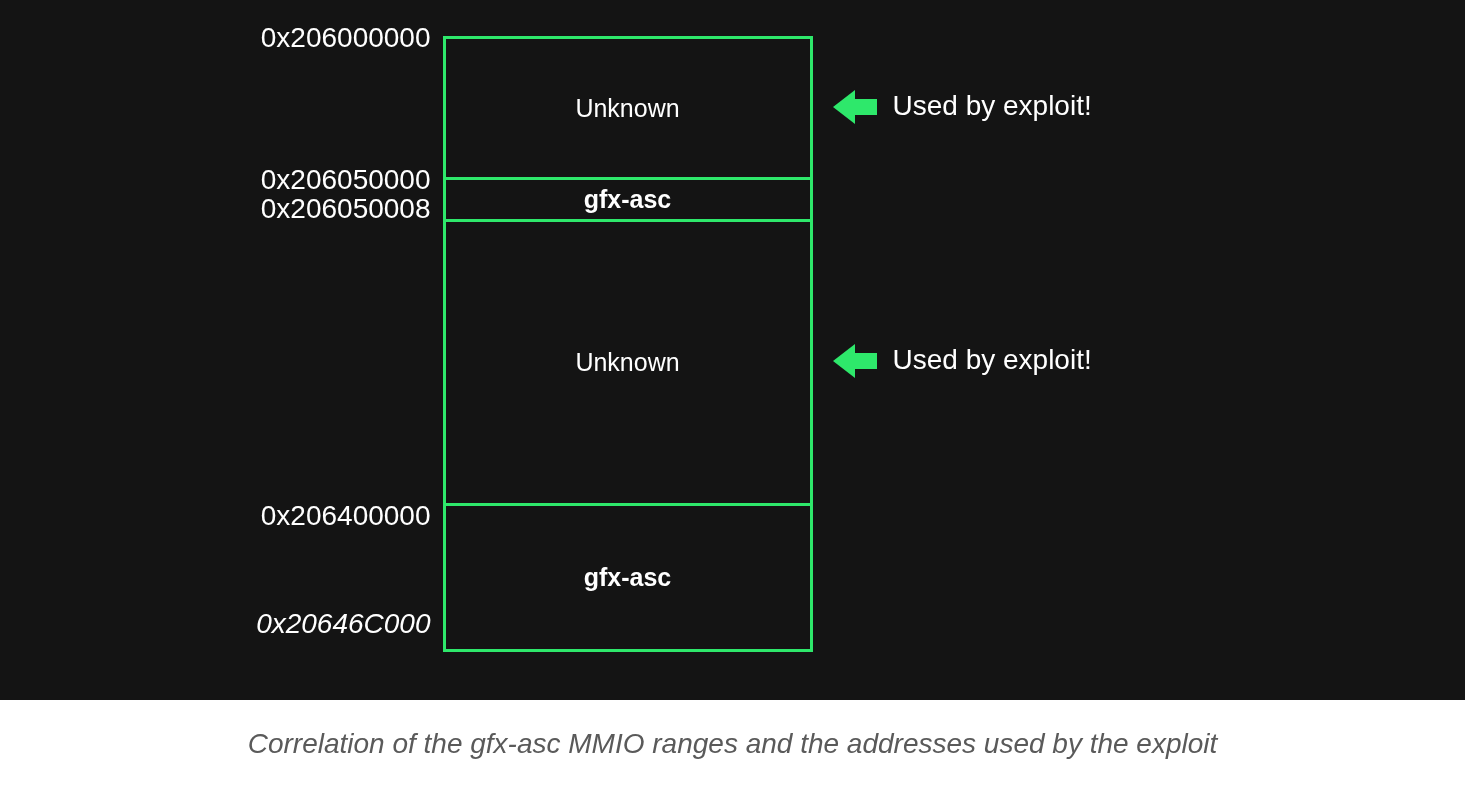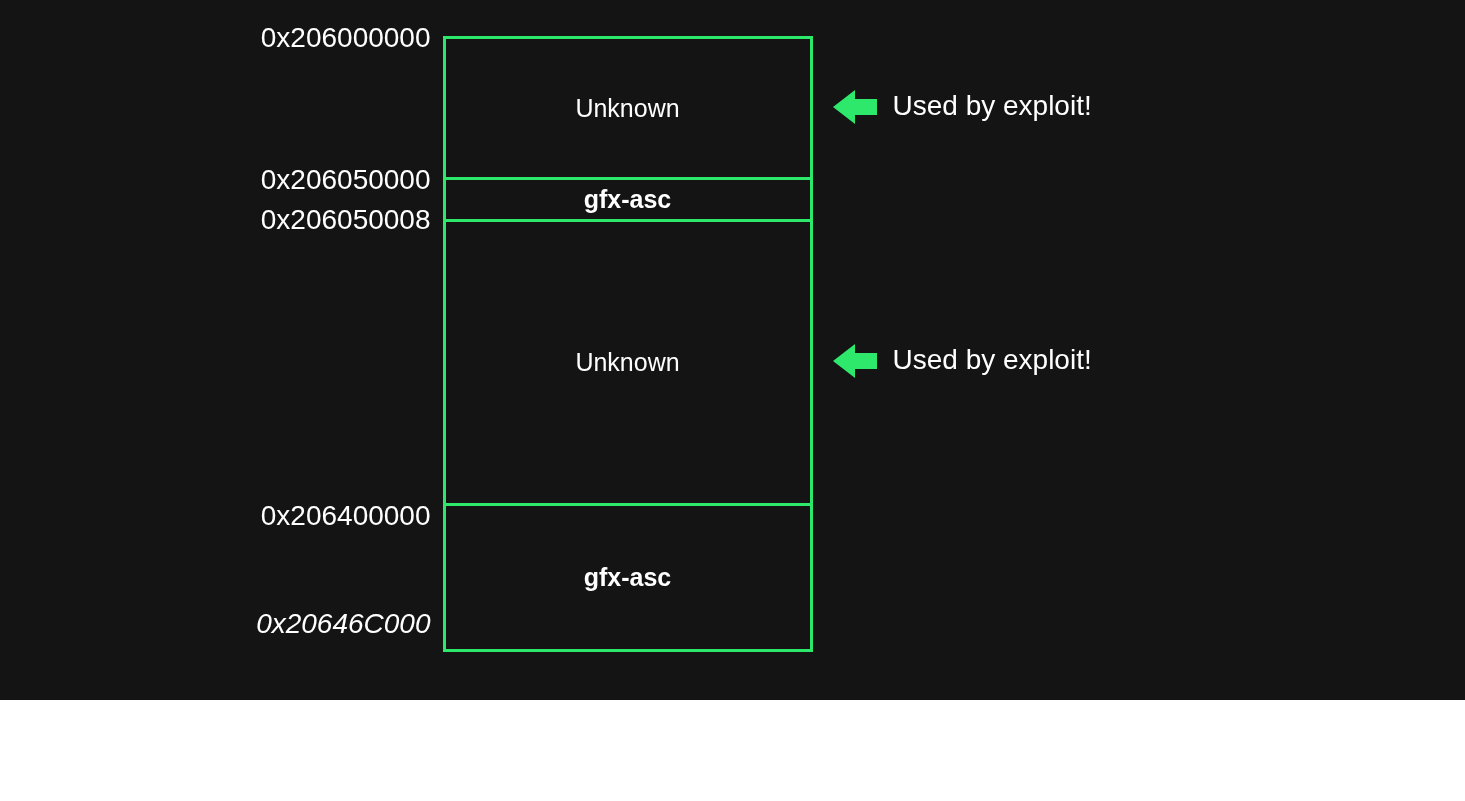--- a/index.html
+++ b/index.html
@@ -107,21 +107,21 @@
 </head>
 <body>
 
 <div class="figure-wrap">
   <div class="diagram-panel">
     <div class="diagram-inner">
 
       <div class="addr-col">
         <div class="addr-label" style="top:6px;">0x206000000</div>
         <div class="addr-label" style="top:148px;">0x206050000</div>
-        <div class="addr-label" style="top:188px;">0x206050008</div>
+        <div class="addr-label" style="top:177px;">0x206050008</div>
         <div class="addr-label" style="top:484px;">0x206400000</div>
         <div class="addr-label" style="top:592px;font-style:italic;">0x20646C000</div>
       </div>
 
       <div class="boxes-col">
         <div class="region-box" style="height:138px;">Unknown</div>
         <div class="region-box bold" style="height:42px;">gfx-asc</div>
         <div class="region-box" style="height:284px;">Unknown</div>
         <div class="region-box bold" style="height:146px;">gfx-asc</div>
       </div>
@@ -131,13 +131,14 @@
         <span class="annot-text">Used by exploit!</span>
       </div>
       <div class="annot" style="top:326px;">
         <span class="arrow-left"></span>
         <span class="annot-text">Used by exploit!</span>
       </div>
 
     </div>
   </div>
 
+  <div class="caption">Correlation of the gfx-asc MMIO ranges and the addresses used by the exploit</div>
 </div>
 
 </body></html>

